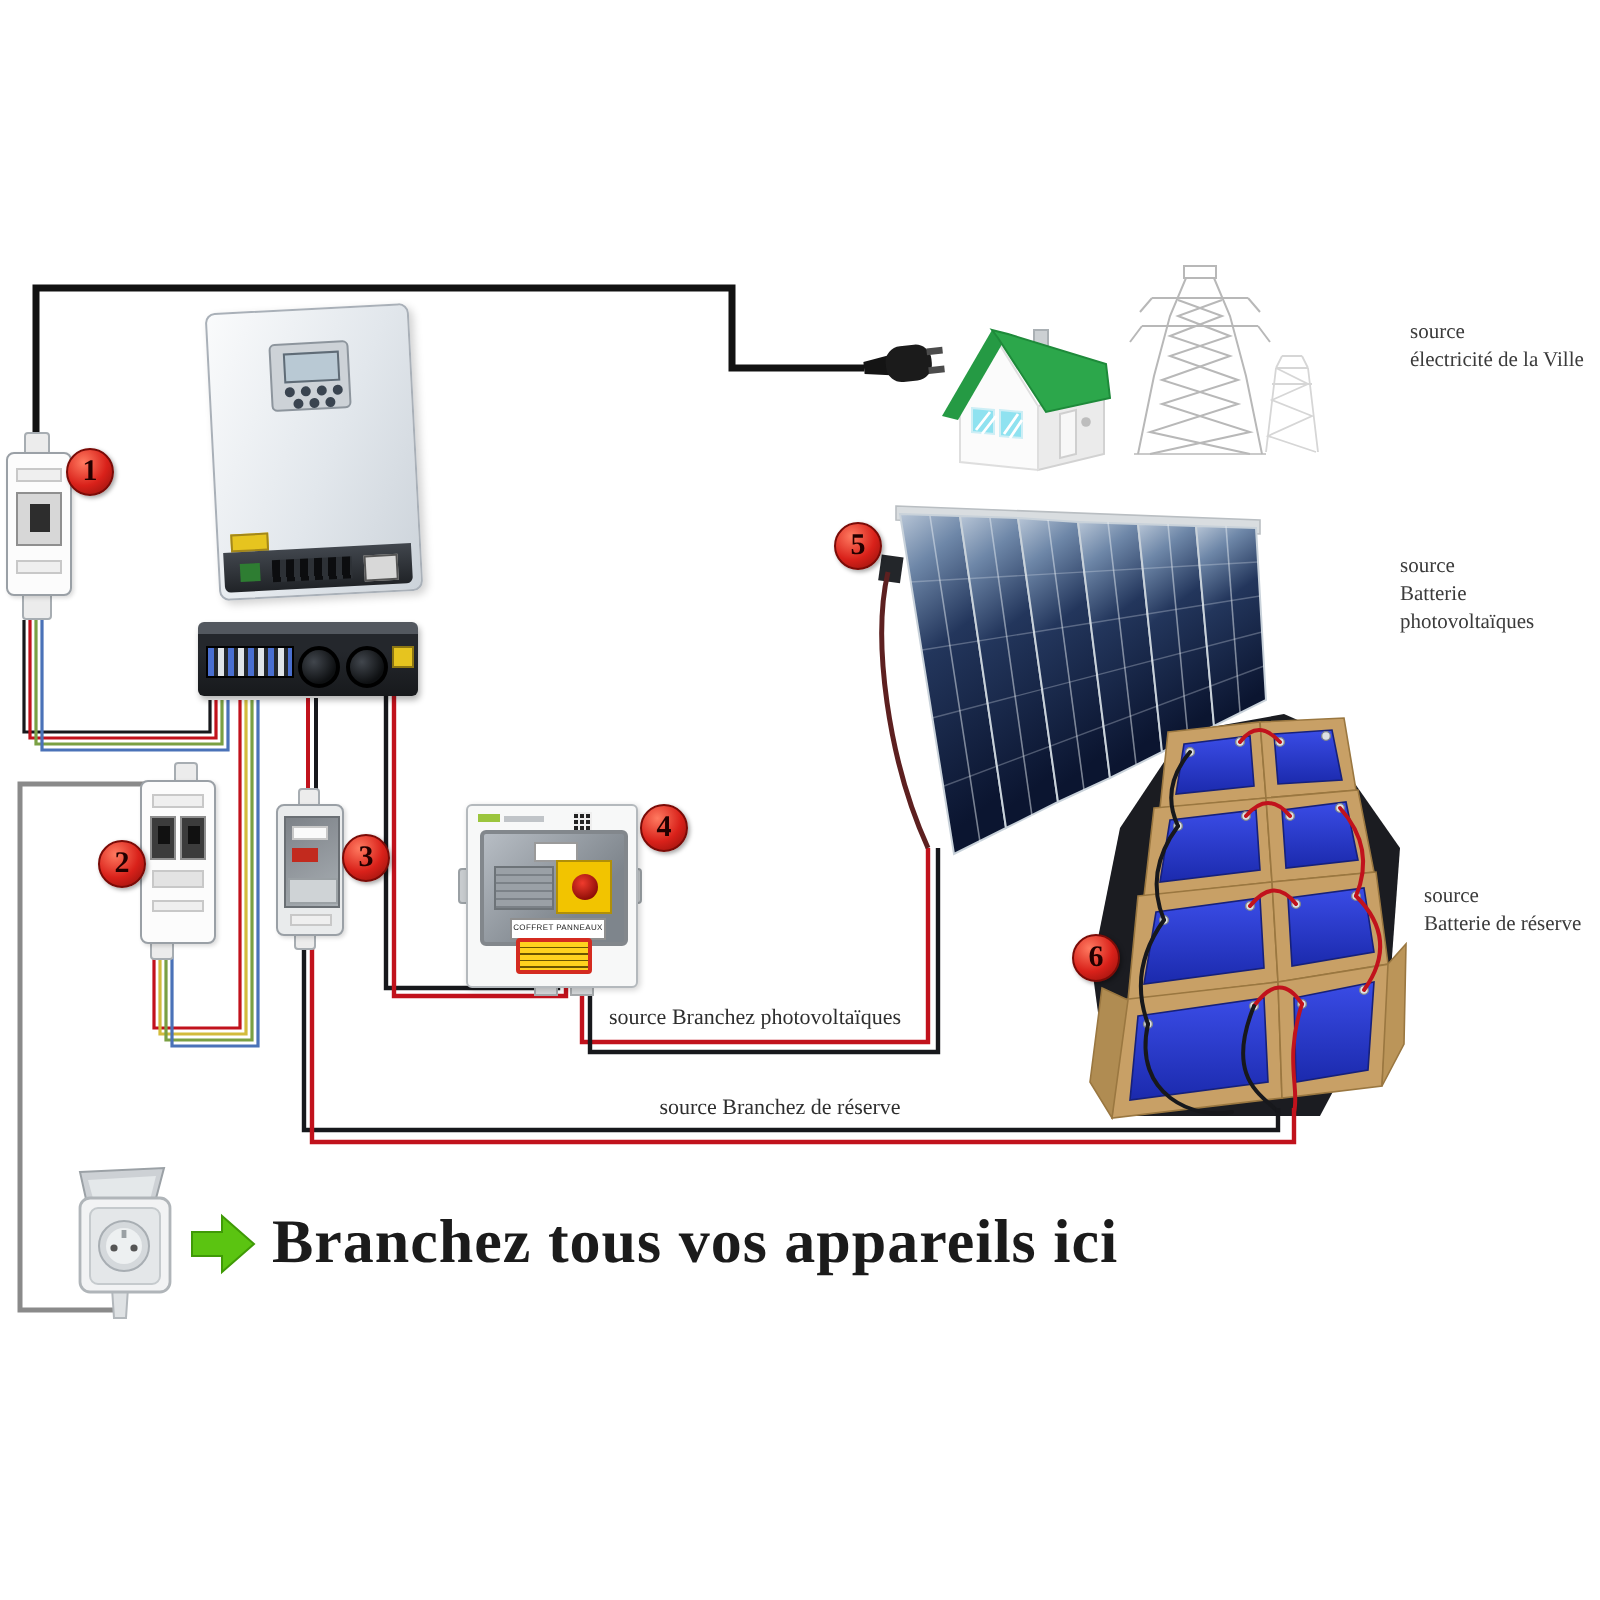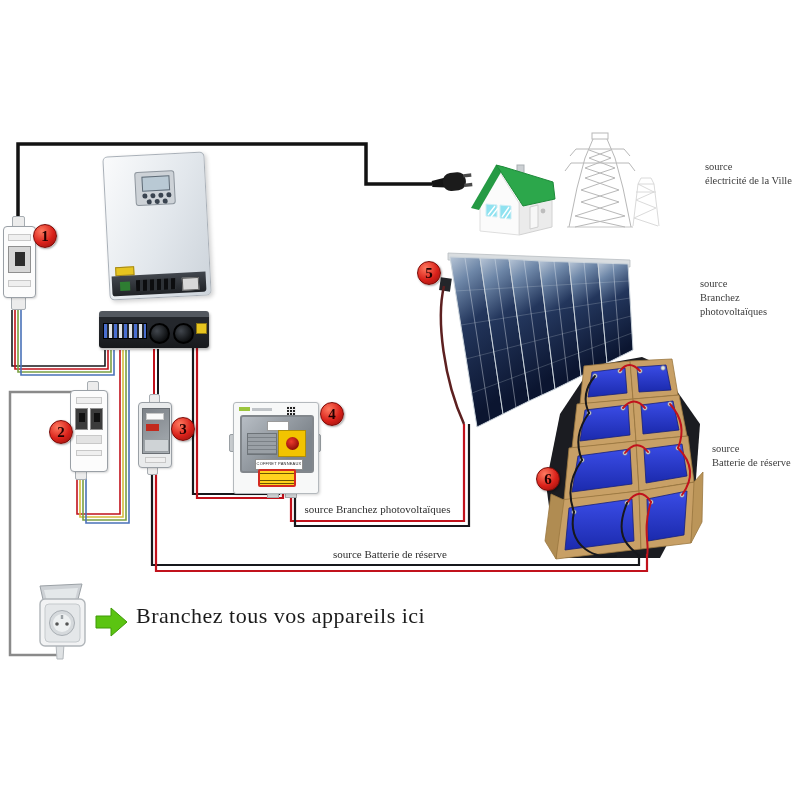--- a/index.html
+++ b/index.html
@@ -19,21 +19,21 @@
   .badge{position:absolute;width:22px;height:22px;border-radius:50%;
          background:radial-gradient(circle at 35% 28%, #ff7a60, #d9211a 55%, #8d100b);
          border:1px solid #7a0b07;color:#230000;display:flex;align-items:center;justify-content:center;
          font-family:"Liberation Serif",serif;font-size:15px;font-weight:bold;
          box-shadow:1px 1px 2px rgba(0,0,0,.35);}
 
   
   .cap{position:absolute;font-family:"Liberation Serif",serif;font-size:10.5px;color:#3b3b3b;line-height:14px;}
   .wirelab{position:absolute;font-family:"Liberation Serif",serif;font-size:11px;color:#2e2e2e;text-align:center;}
   #instruction{position:absolute;left:136px;top:603px;font-family:"Liberation Serif",serif;
-               font-size:22px;color:#1b1b1b;letter-spacing:.5px;}
+               font-size:31px;color:#1b1b1b;letter-spacing:.5px;font-weight:bold;}
 
   
   #inverter{position:absolute;left:106px;top:154px;width:100px;height:142px;
             transform:rotate(-3deg);background:linear-gradient(115deg,#fafbfc,#e2e7ec 55%,#ccd3da);
             border:1.5px solid #a9b0b8;border-radius:5px;box-shadow:2px 2px 4px rgba(0,0,0,.18);}
   #inv-screen{position:absolute;left:30px;top:16px;width:38px;height:32px;background:#cdd2d7;
               border:1px solid #8d959d;border-radius:3px;}
   #inv-lcd{position:absolute;left:6px;top:4px;width:26px;height:13px;background:#b9c9d4;border:1px solid #5f6b76;}
   .inv-btn{position:absolute;width:5px;height:5px;border-radius:50%;background:#3a4450;}
   #inv-base{position:absolute;left:2px;top:119px;width:94px;height:20px;border-radius:0 0 3px 3px;
@@ -364,25 +364,25 @@
 <div class="badge" style="left:320px;top:402px;">4</div>
 <div class="badge" style="left:417px;top:261px;">5</div>
 <div class="badge" style="left:536px;top:467px;">6</div>
 
 <div class="cap" style="left:705px;top:160px;width:95px;">
   <div>source</div>
   <div>électricité de la Ville</div>
 </div>
 <div class="cap" style="left:700px;top:277px;width:100px;">
   <div>source</div>
-  <div>Branchez photovoltaïques</div>
+  <div>Batterie photovoltaïques</div>
 </div>
 <div class="cap" style="left:712px;top:442px;width:95px;">
   <div>source</div>
   <div>Batterie de réserve</div>
 </div>
 
 <div class="wirelab" style="left:295px;top:503px;width:165px;">source Branchez photovoltaïques</div>
-<div class="wirelab" style="left:315px;top:548px;width:150px;">source Batterie de réserve</div>
+<div class="wirelab" style="left:315px;top:548px;width:150px;">source Branchez de réserve</div>
 
 <div id="instruction">Branchez tous vos appareils ici</div>
 
 </div>
 
 </body></html>

